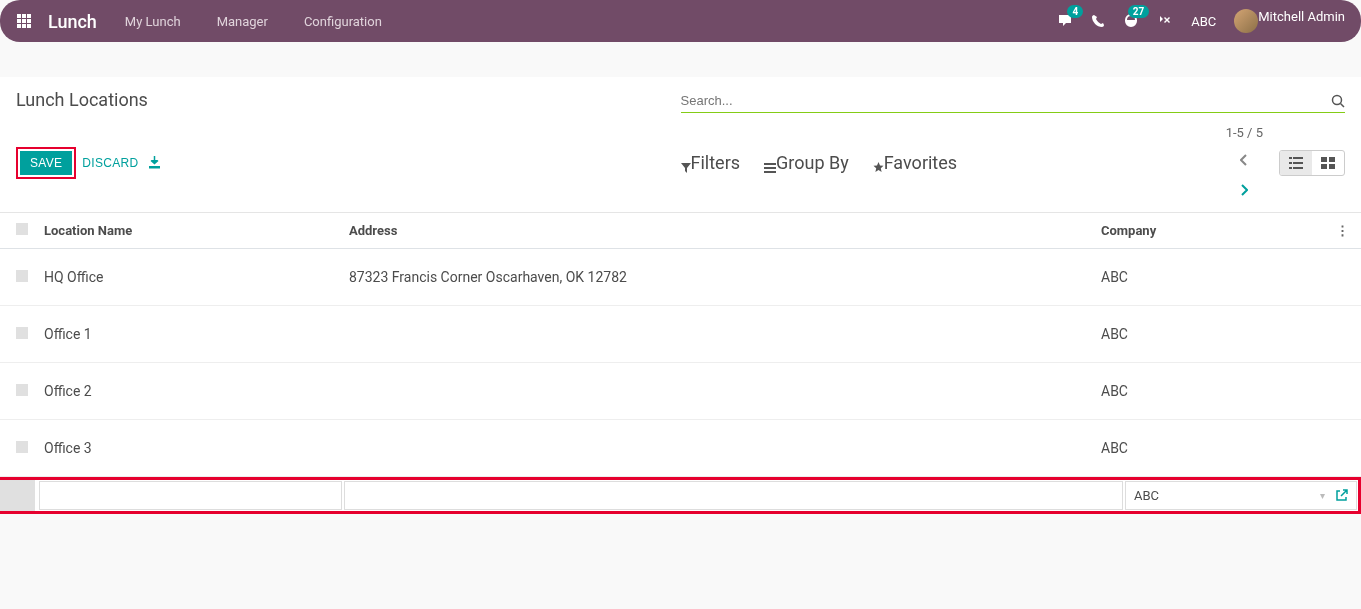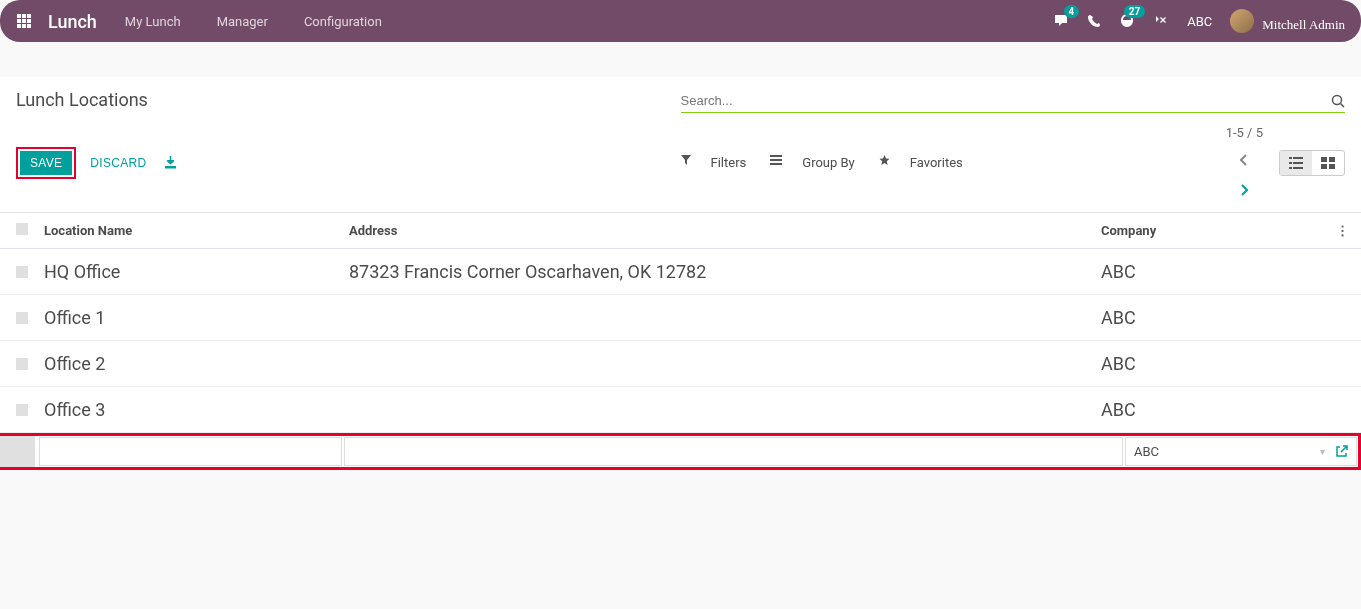--- a/index.html
+++ b/index.html
@@ -8,61 +8,61 @@
     
     .navbar { background: #714b67; height: 42px; display: flex; align-items: center; padding: 0 16px; color: #fff; gap: 8px; border-radius: 20px; }
     .navbar-apps { width: 16px; height: 16px; display: inline-flex; align-items: center; justify-content: center; margin-right: 8px; cursor: pointer; }
     .navbar-brand { font-size: 18px; font-weight: 500; margin-right: 20px; }
     .navbar-menu { display: flex; gap: 36px; flex: 1; }
     .navbar-menu-item { color: #e0d3db; cursor: pointer; font-size: 13px; }
     .navbar-right { display: flex; align-items: center; gap: 18px; }
     .navbar-icon { position: relative; cursor: pointer; display: flex; align-items: center; }
     .badge { position: absolute; top: -8px; right: -10px; background: #00a09d; color: #fff; font-size: 10px; font-weight: bold; border-radius: 10px; padding: 1px 5px; min-width: 14px; text-align: center; }
     .navbar-company { font-size: 13px; }
-    .navbar-user { display: flex; align-items: flex-end; gap: 8px; cursor: pointer; font-family: Liberation Serif, serif; }
+    .navbar-user { display: flex; align-items: flex-start; cursor: pointer; }
     .avatar { width: 24px; height: 24px; border-radius: 50%; background: linear-gradient(135deg,#d4a574,#8b6f47); }
     
     
     .control-panel { background: #fff; border-bottom: 1px solid #e5e5e5; }
     .cp-top { display: flex; padding: 12px 16px 8px 16px; align-items: flex-start; margin-top: 35px; }
     .cp-title { font-size: 18px; color: #4c4c4c; flex: 0 0 50%; }
     .cp-search { flex: 1; position: relative; border-bottom: 1px solid #84cc16; display: flex; align-items: center; }
     .cp-search input { border: none; outline: none; width: 100%; padding: 4px 24px 4px 0; font-size: 13px; }
     .cp-search-icon { position: absolute; right: 0; color: #666; }
     
     .cp-bottom { display: flex; padding: 4px 16px 12px 16px; align-items: center; }
-    .cp-left { flex: 0 0 50%; display: flex; align-items: center; gap: 8px; }
+    .cp-left { flex: 0 0 50%; display: flex; align-items: center; gap: 0; }
     .btn-save-wrap { border: 2px solid #e6002e; padding: 2px; display: inline-block; }
     .btn-save { background: #00a09d; color: #fff; border: none; padding: 5px 10px; font-size: 12px; font-weight: 500; cursor: pointer; letter-spacing: 0.3px; }
     .btn-discard { background: none; border: none; color: #00a09d; font-size: 12px; font-weight: 500; cursor: pointer; letter-spacing: 0.3px; padding: 5px 6px; }
     .btn-download { color: #00a09d; cursor: pointer; padding: 4px; }
     
     .cp-right { flex: 1; display: flex; align-items: center; }
     .filter-group { display: flex; gap: 24px; }
-    .filter-btn { display: inline-flex; align-items: flex-start; gap: 20px; color: #4c4c4c; cursor: pointer; font-size: 13px; }
+    .filter-btn { display: inline-flex; align-items: flex-end; gap: 0; color: #4c4c4c; cursor: pointer; font-size: 18px; }
     .cp-right-end { margin-left: auto; display: flex; align-items: center; gap: 16px; }
     .pager { display: flex; align-items: center; gap: 10px; color: #666; flex-direction: column; }
     .pager-arrow { cursor: pointer; color: #888; padding: 4px; }
     .pager-arrow.next { color: #00a09d; }
     .view-switch { display: flex; border: 1px solid #ccc; border-radius: 3px; overflow: hidden; }
     .view-btn { padding: 6px 9px; cursor: pointer; color: #666; display: flex; align-items: center; }
     .view-btn.active { background: #e9e9e9; }
     
     
     .table-container { background: #fff; }
     table { width: 100%; border-collapse: collapse; }
     thead { background: #fff; }
     th { text-align: left; font-weight: 700; padding: 10px 8px; border-bottom: 1px solid #dee2e6; font-size: 13px; color: #4c4c4c; }
     th.chk { width: 35px; padding-left: 16px; }
     th.col-name { width: 305px; }
     th.col-addr { }
     th.col-company { width: 235px; }
     th.col-menu { width: 30px; text-align: right; padding-right: 12px; }
     .row-chk { width: 12px; height: 12px; background: #e0e0e0; display: inline-block; }
-    td { padding: 12px 8px; border-bottom: 1px solid #eee; font-size: 18px; color: #4c4c4c; }
+    td { padding: 20px 8px; border-bottom: 1px solid #eee; font-size: 14px; color: #4c4c4c; }
     td.chk { width: 35px; padding-left: 16px; }
     
     
     .hl-wrap { position: relative; border: 3px solid #e6002e; margin: 0; }
     .edit-row { display: flex; background: #fff; }
     .edit-cell { padding: 6px 8px; border-right: 1px solid #eee; display: flex; align-items: center; }
     .edit-cell.chk-cell { flex: 0 0 35px; padding-left: 13px; background: #e0e0e0; position: relative; left: -3px; border-right: none; width: 35px; }
     .edit-cell.name-cell { flex: 0 0 303px; border: 1px solid #ddd; margin: 1px; }
     .edit-cell.addr-cell { flex: 1; border: 1px solid #ddd; margin: 1px; }
     .edit-cell.company-cell { flex: 0 0 232px; border: 1px solid #ddd; margin: 1px; justify-content: space-between; }

